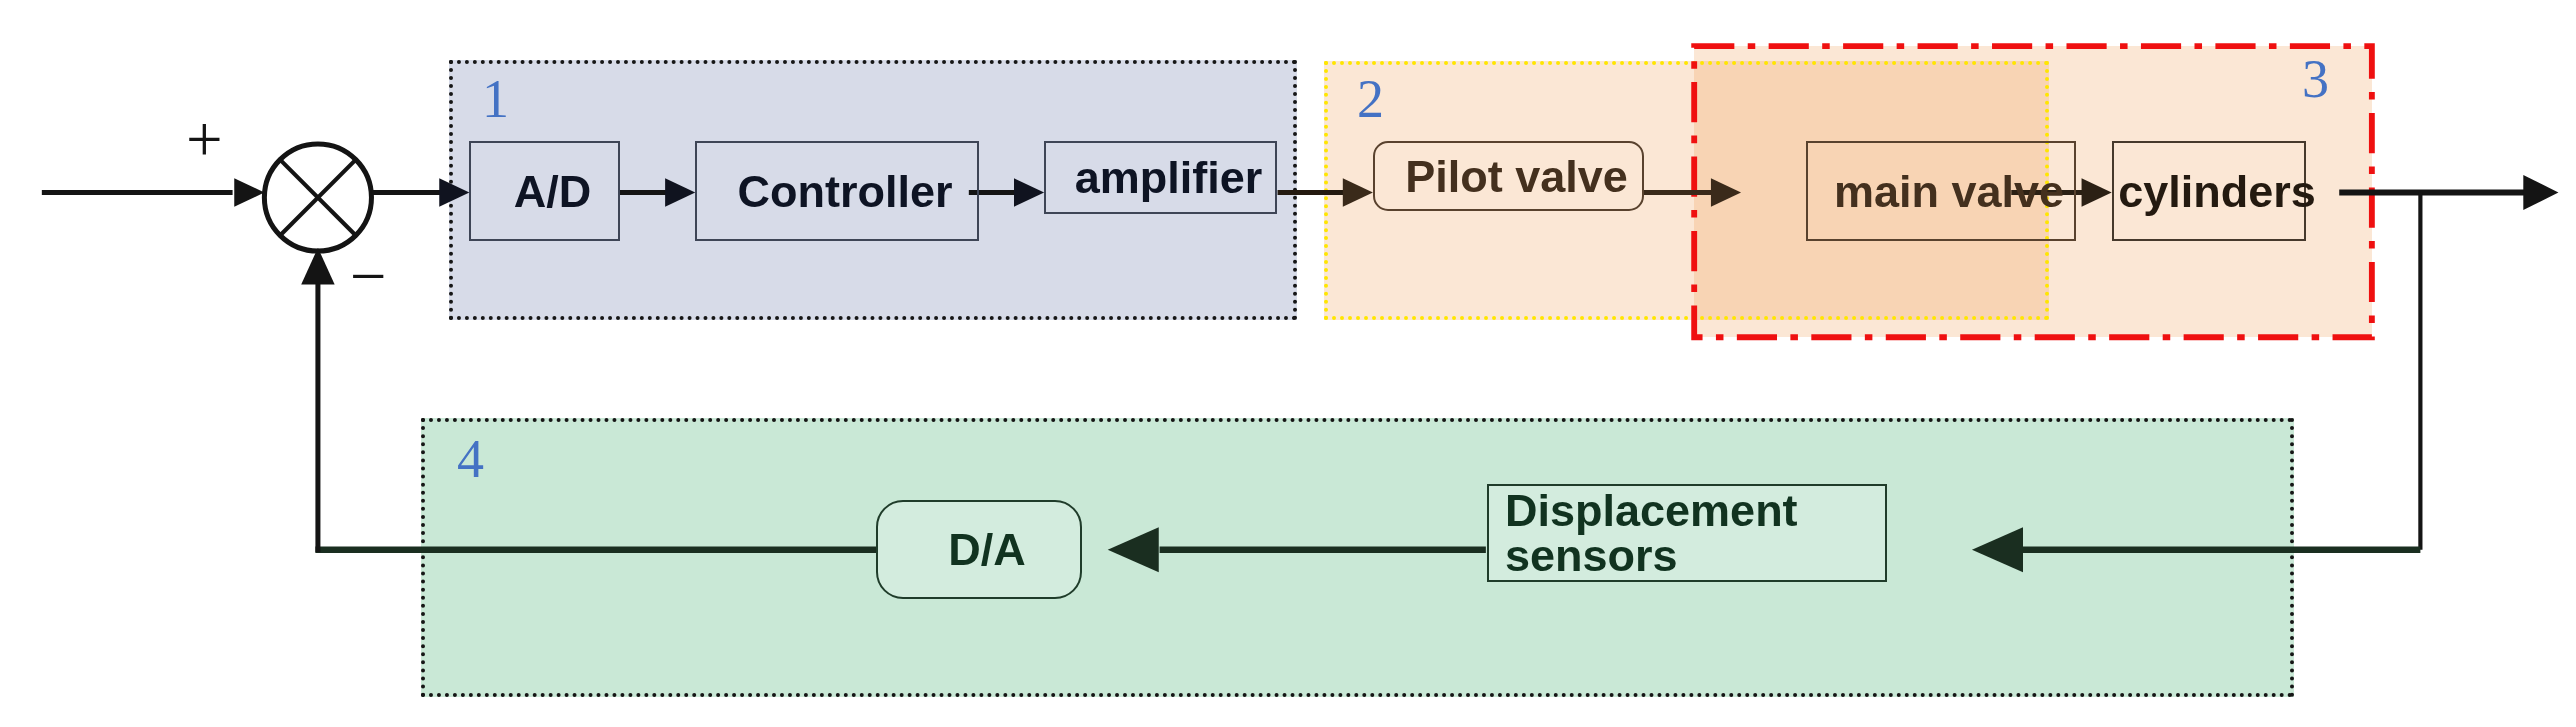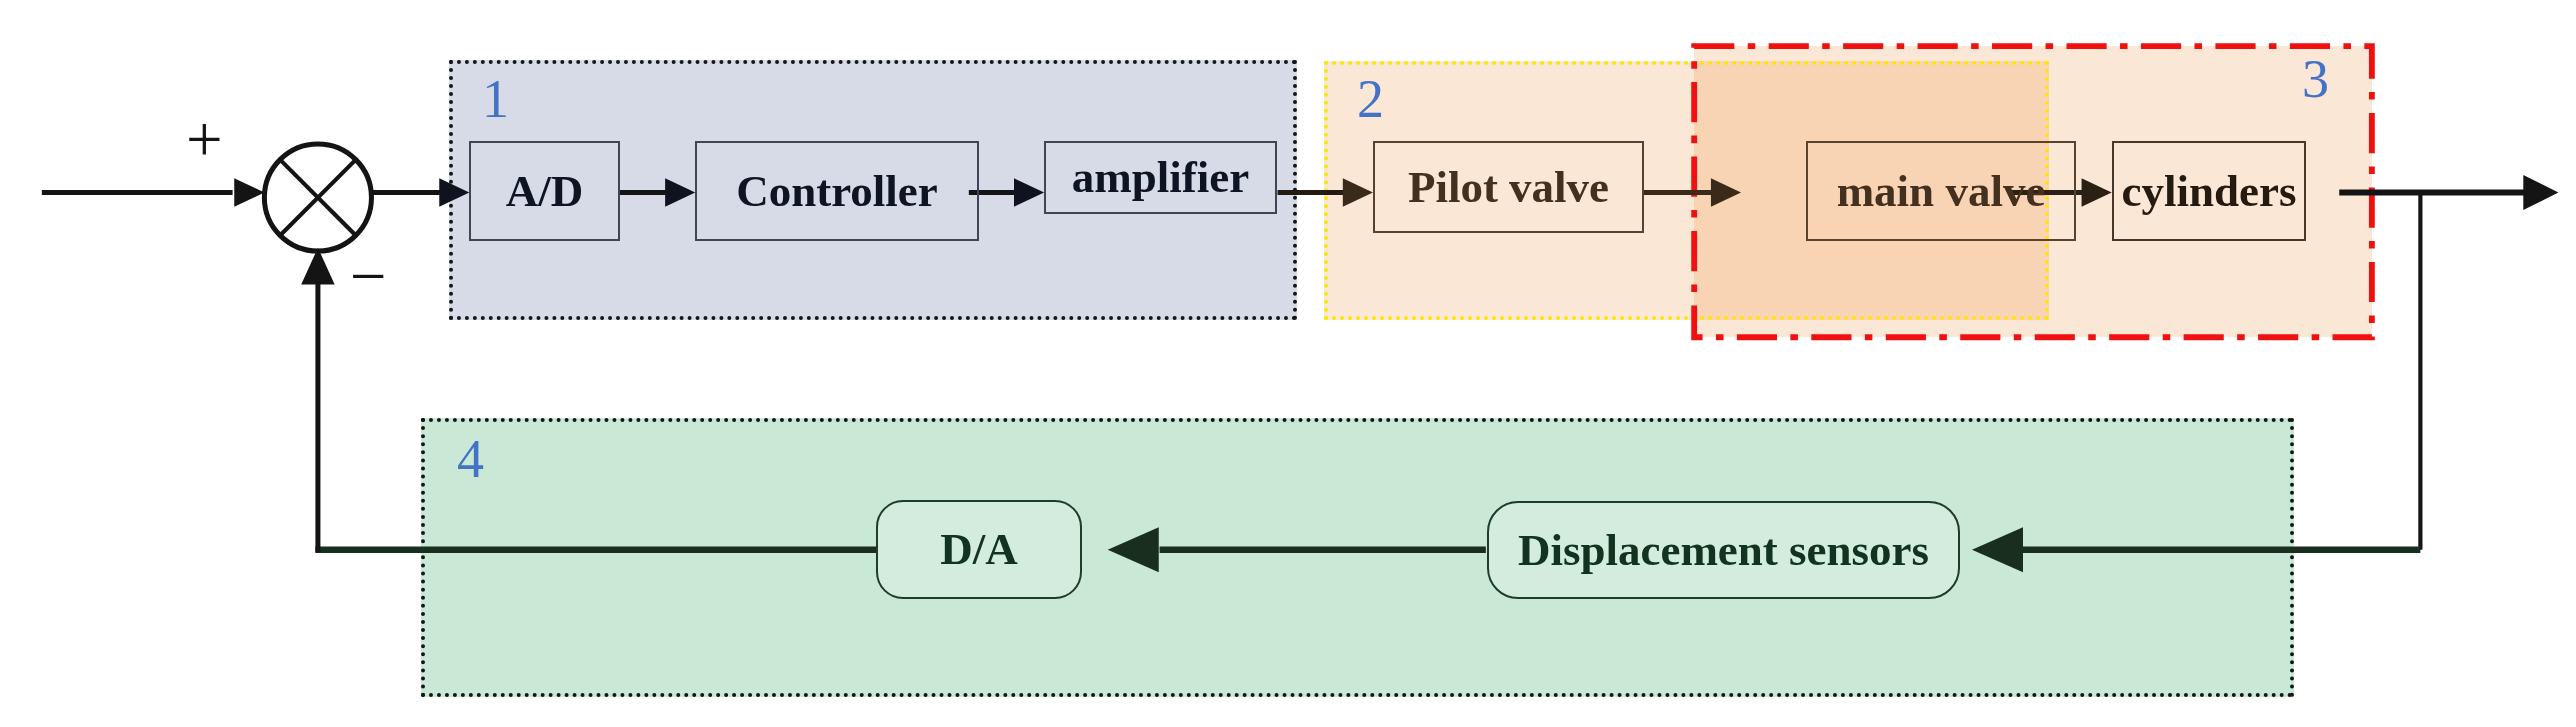--- a/index.html
+++ b/index.html
@@ -29,36 +29,37 @@
   }
   .gnum-1 { left: 482px;  top: 72px; }
   .gnum-2 { left: 1357px; top: 72px; }
   .gnum-3 { left: 2302px; top: 52px; }
   .gnum-4 { left: 457px;  top: 432px; }
 
   .block {
     position: absolute; box-sizing: border-box; z-index: 6;
     display: flex; align-items: center; justify-content: center;
     font-weight: bold; font-size: 45px; line-height: 1;
-    font-family: Liberation Serif, serif;
+    font-family: Liberation Sans, sans-serif;
     background: transparent;
+    padding-left: 16px;
   }
   .blk-blue  { border: 2.5px solid #3e4556; color: #0e1424; }
   .blk-brown { border: 2.5px solid #59422e; color: #44301e; }
   .blk-cyl   { border: 2.5px solid #46392c; color: #241a10; }
   .blk-green { border: 2.5px solid #1f3c2a; color: #113320; background: #d3ecde; }
 
   .blk-ad         { left: 469px;  top: 141px; width: 151px; height: 100px; }
   .blk-controller { left: 695px;  top: 141px; width: 284px; height: 100px; }
   .blk-amplifier  { left: 1044px; top: 141px; width: 233px; height: 73px; }
-  .blk-pilot      { left: 1373px; top: 141px; width: 271px; height: 92px; }
+  .blk-pilot      { left: 1373px; top: 141px; width: 271px; height: 70px; border-radius: 15px; }
   .blk-main       { left: 1806px; top: 141px; width: 270px; height: 100px; }
   .blk-cylinders  { left: 2112px; top: 141px; width: 194px; height: 100px; }
   .blk-da         { left: 876px; top: 500px; width: 206px; height: 99px; border-radius: 27px; }
-  .blk-sensors    { left: 1487px; top: 501px; width: 473px; height: 98px; border-radius: 31px; }
+  .blk-sensors    { left: 1487px; top: 484px; width: 400px; height: 98px; }
 
   .sign {
     position: absolute; z-index: 7; color: #141414;
     font-size: 65px; line-height: 1; font-family: "Liberation Serif", serif;
   }
   .sign-plus  { left: 186px; top: 107px; }
   .sign-minus { left: 350px; top: 244px; }
 
   #wires { position: absolute; left: 0; top: 0; z-index: 4; }
 </style>

